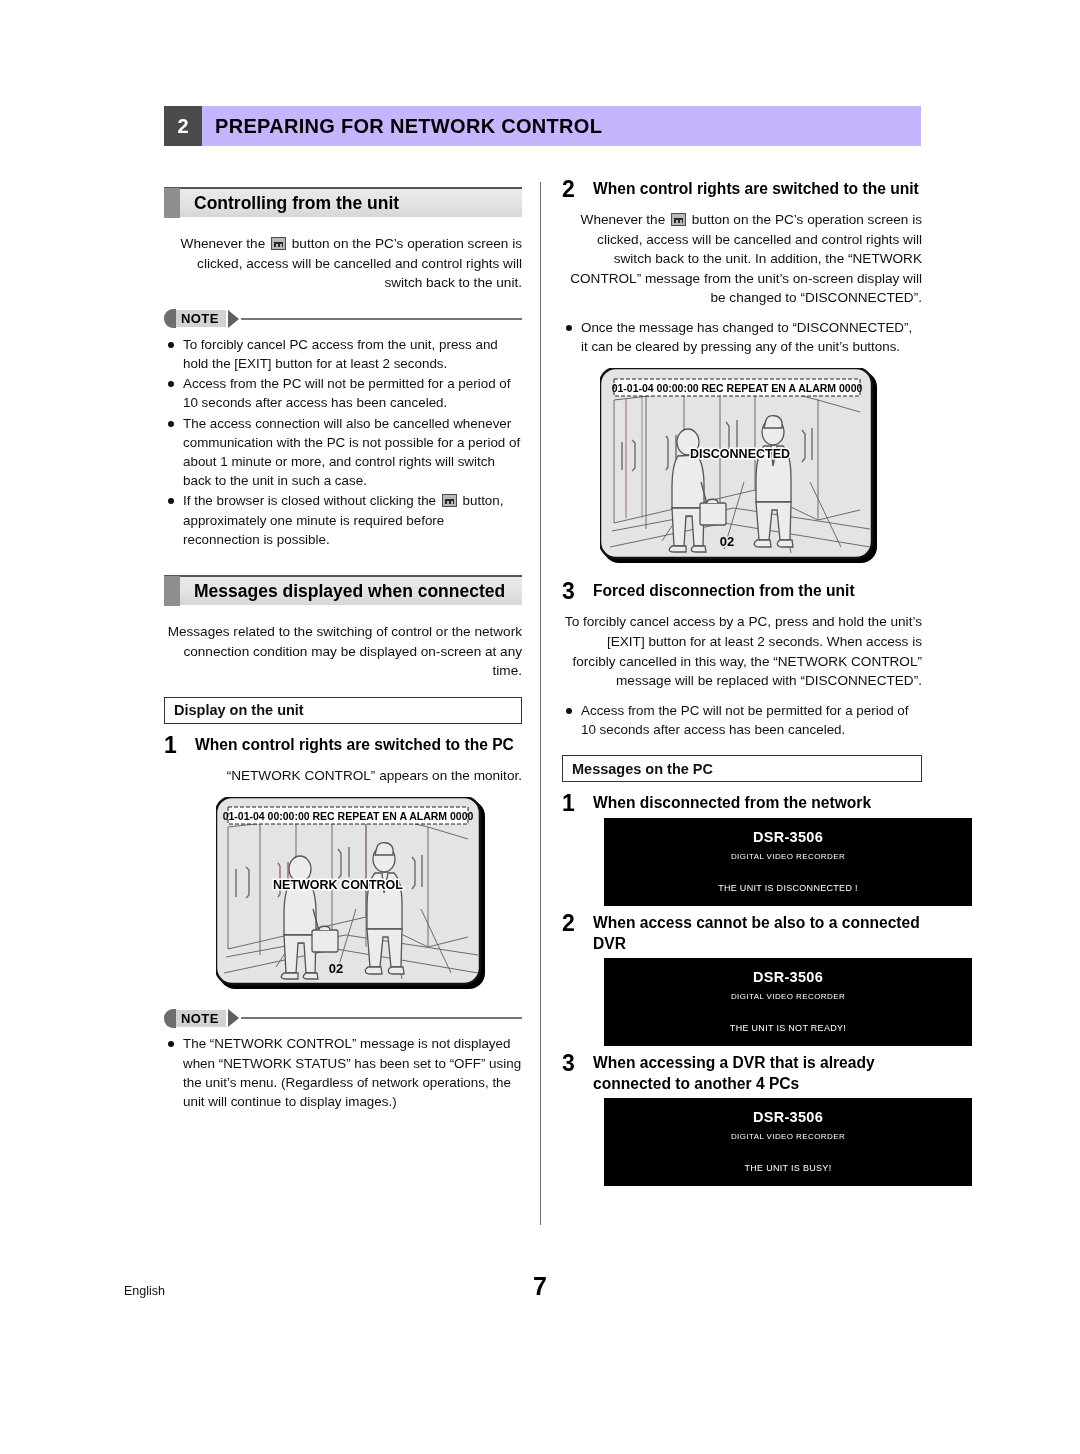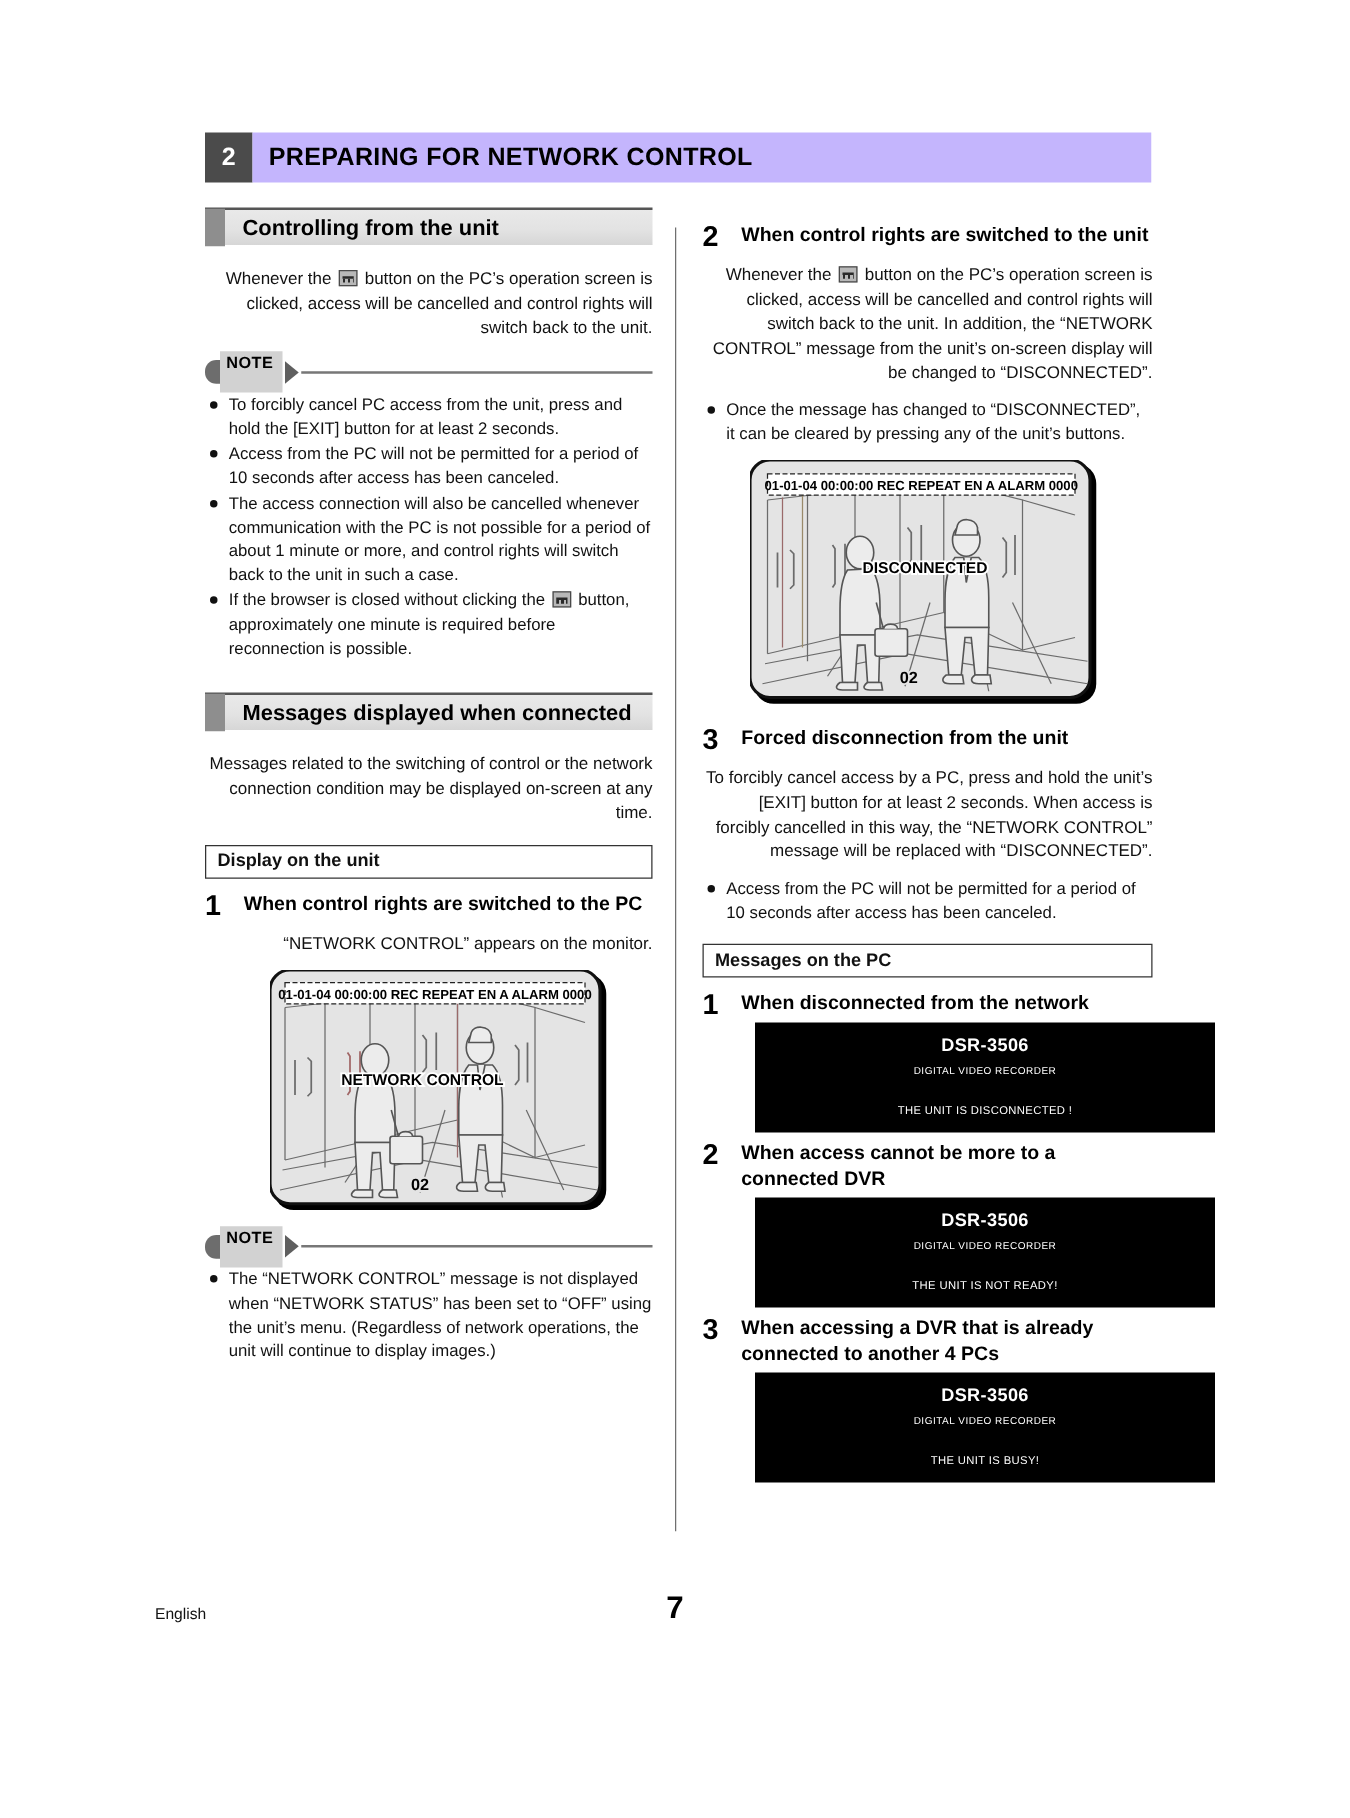--- a/index.html
+++ b/index.html
@@ -28,21 +28,21 @@
   .chapter-title-bar {
     flex:1; background:#c4b5fd;
     display:flex; align-items:center;
     padding-left:13px;
     font-weight:bold; font-size:20px;
     letter-spacing:0.3px;
     color:#000;
   }
 
   
-  .col-left  { position:absolute; left:164px; top:166px; width:358px; }
+  .col-left  { position:absolute; left:164px; top:187px; width:358px; }
   .col-right { position:absolute; left:562px; top:172px; width:360px; }
   .col-divider {
     position:absolute; left:540px; top:182px;
     width:1px; height:1043px; background:#6f6f6f;
   }
 
   
   .sec-head {
     position:relative;
     height:30px;
@@ -90,21 +90,21 @@
   
   .note-block { margin: 6px 0 14px 0; }
   .note-bar { display:flex; align-items:center; height:20px; margin-bottom:6px; }
   .note-cap {
     width:12px; height:19px; background:#6d6d6d;
     border-radius:9px 0 0 9px; flex:0 0 12px;
   }
   .note-label {
     background:#d2d2d2; color:#000;
     font-weight:bold; font-size:13px;
-    padding:1px 7px 16px 5px; line-height:16px;
+    padding:1px 7px 0 5px; line-height:16px;
     letter-spacing:0.4px;
   }
   .note-tri {
     width:0; height:0; flex:0 0 auto;
     border-left:11px solid #5f5f5f;
     border-top:9px solid transparent;
     border-bottom:9px solid transparent;
     margin-left:2px;
   }
   .note-rule { flex:1; height:2px; background:#777; margin-left:2px; }
@@ -413,21 +413,21 @@
     <div class="txt">When disconnected from the network</div>
   </div>
   <div class="dvr">
     <div class="model">DSR-3506</div>
     <div class="sub">DIGITAL VIDEO RECORDER</div>
     <div class="msg">THE UNIT IS DISCONNECTED !</div>
   </div>
 
   <div class="step" style="margin-bottom:4px;">
     <div class="num">2</div>
-    <div class="txt">When access cannot be more to a connected DVR</div>
+    <div class="txt">When access cannot be also to a connected DVR</div>
   </div>
   <div class="dvr">
     <div class="model">DSR-3506</div>
     <div class="sub">DIGITAL VIDEO RECORDER</div>
     <div class="msg">THE UNIT IS NOT READY!</div>
   </div>
 
   <div class="step" style="margin-bottom:4px;">
     <div class="num">3</div>
     <div class="txt">When accessing a DVR that is already connected to another 4 PCs</div>

